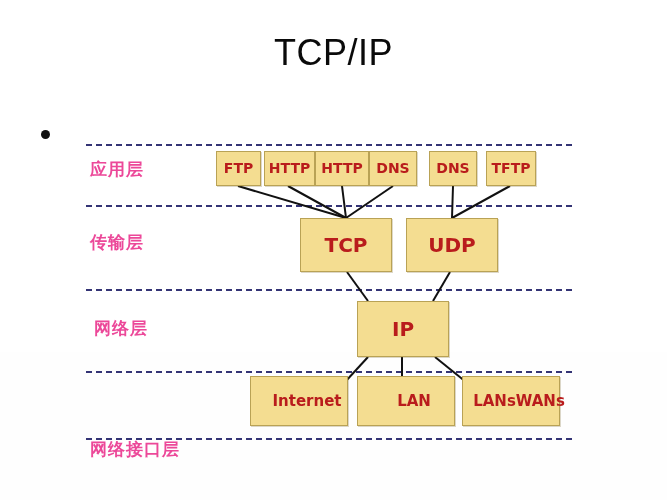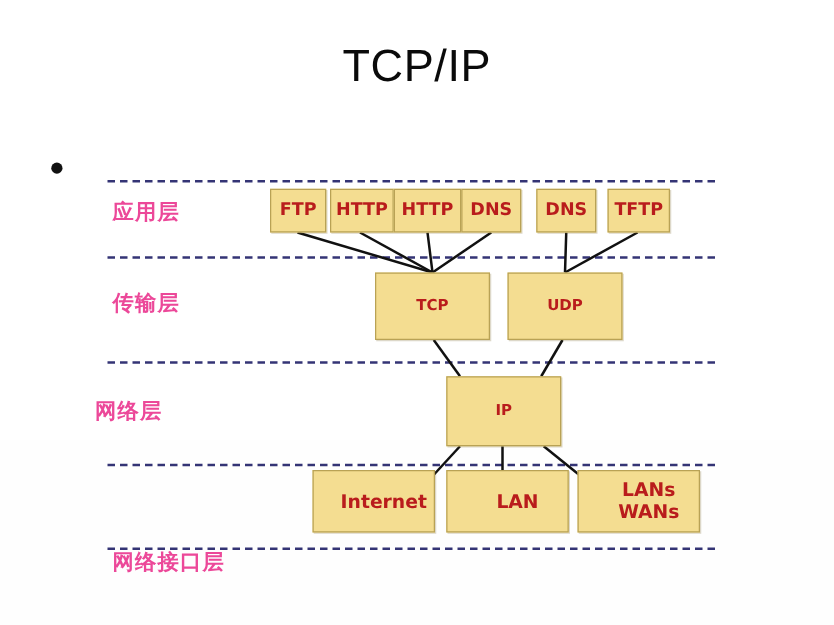--- a/index.html
+++ b/index.html
@@ -69,21 +69,21 @@
     justify-content: center;
     text-align: center;
     font-family: "DejaVu Sans", "Liberation Sans", sans-serif;
     font-weight: bold;
     color: #b91c1c;
     line-height: 1.12;
     box-sizing: border-box;
   }
   .node.small { font-size: 14px; }
   .node.mid   { font-size: 15px; padding-left: 16px; }
-  .node.big   { font-size: 12px; }
+  .node.big   { font-size: 20px; }
   #wires {
     position: absolute;
     left: 0; top: 0;
     width: 667px; height: 500px;
     pointer-events: none;
   }
 </style>
 </head>
 <body>
 
@@ -94,21 +94,21 @@
   <div id="bullet-dot"></div>
 
   <div class="sep" style="top:144px;"></div>
   <div class="sep" style="top:205px;"></div>
   <div class="sep" style="top:289px;"></div>
   <div class="sep" style="top:371px;"></div>
   <div class="sep" style="top:438px;"></div>
 
   <div class="layer-label" style="left:90px; top:158px;">应用层</div>
   <div class="layer-label" style="left:90px; top:231px;">传输层</div>
-  <div class="layer-label" style="left:76px; top:317px;font-family:Liberation Serif, serif;">网络层</div>
+  <div class="layer-label" style="left:94px; top:317px;font-family:Liberation Serif, serif;">网络层</div>
   <div class="layer-label" style="left:90px; top:394px;margin-top:44px;">网络接口层</div>
 
   <svg id="wires" viewBox="0 0 667 500">
 
     <line x1="238" y1="186" x2="346" y2="218" stroke="#111111" stroke-width="2"></line>
     <line x1="288" y1="186" x2="346" y2="218" stroke="#111111" stroke-width="2"></line>
     <line x1="342" y1="186" x2="346" y2="218" stroke="#111111" stroke-width="2"></line>
     <line x1="393" y1="186" x2="346" y2="218" stroke="#111111" stroke-width="2"></line>
 
     <line x1="453" y1="186" x2="452" y2="218" stroke="#111111" stroke-width="2"></line>
@@ -129,18 +129,18 @@
   <div class="node small" style="left:429px; top:151px; width:48px; height:35px;">DNS</div>
   <div class="node small" style="left:486px; top:151px; width:50px; height:35px;">TFTP</div>
 
   <div class="node big" style="left:300px; top:218px; width:92px; height:54px;">TCP</div>
   <div class="node big" style="left:406px; top:218px; width:92px; height:54px;">UDP</div>
 
   <div class="node big" style="left:357px; top:301px; width:92px; height:56px;">IP</div>
 
   <div class="node mid" style="left:250px; top:376px; width:98px; height:50px;">Internet</div>
   <div class="node mid" style="left:357px; top:376px; width:98px; height:50px;">LAN</div>
-  <div class="node mid" style="left:462px; top:376px; width:98px; height:50px; flex-direction:column;">
+  <div class="node mid" style="left:462px; top:376px; width:98px; height:50px; flex-direction:row;">
     <span>LANs</span>
     <span>WANs</span>
   </div>
 
 </div>
 
 </body></html>

